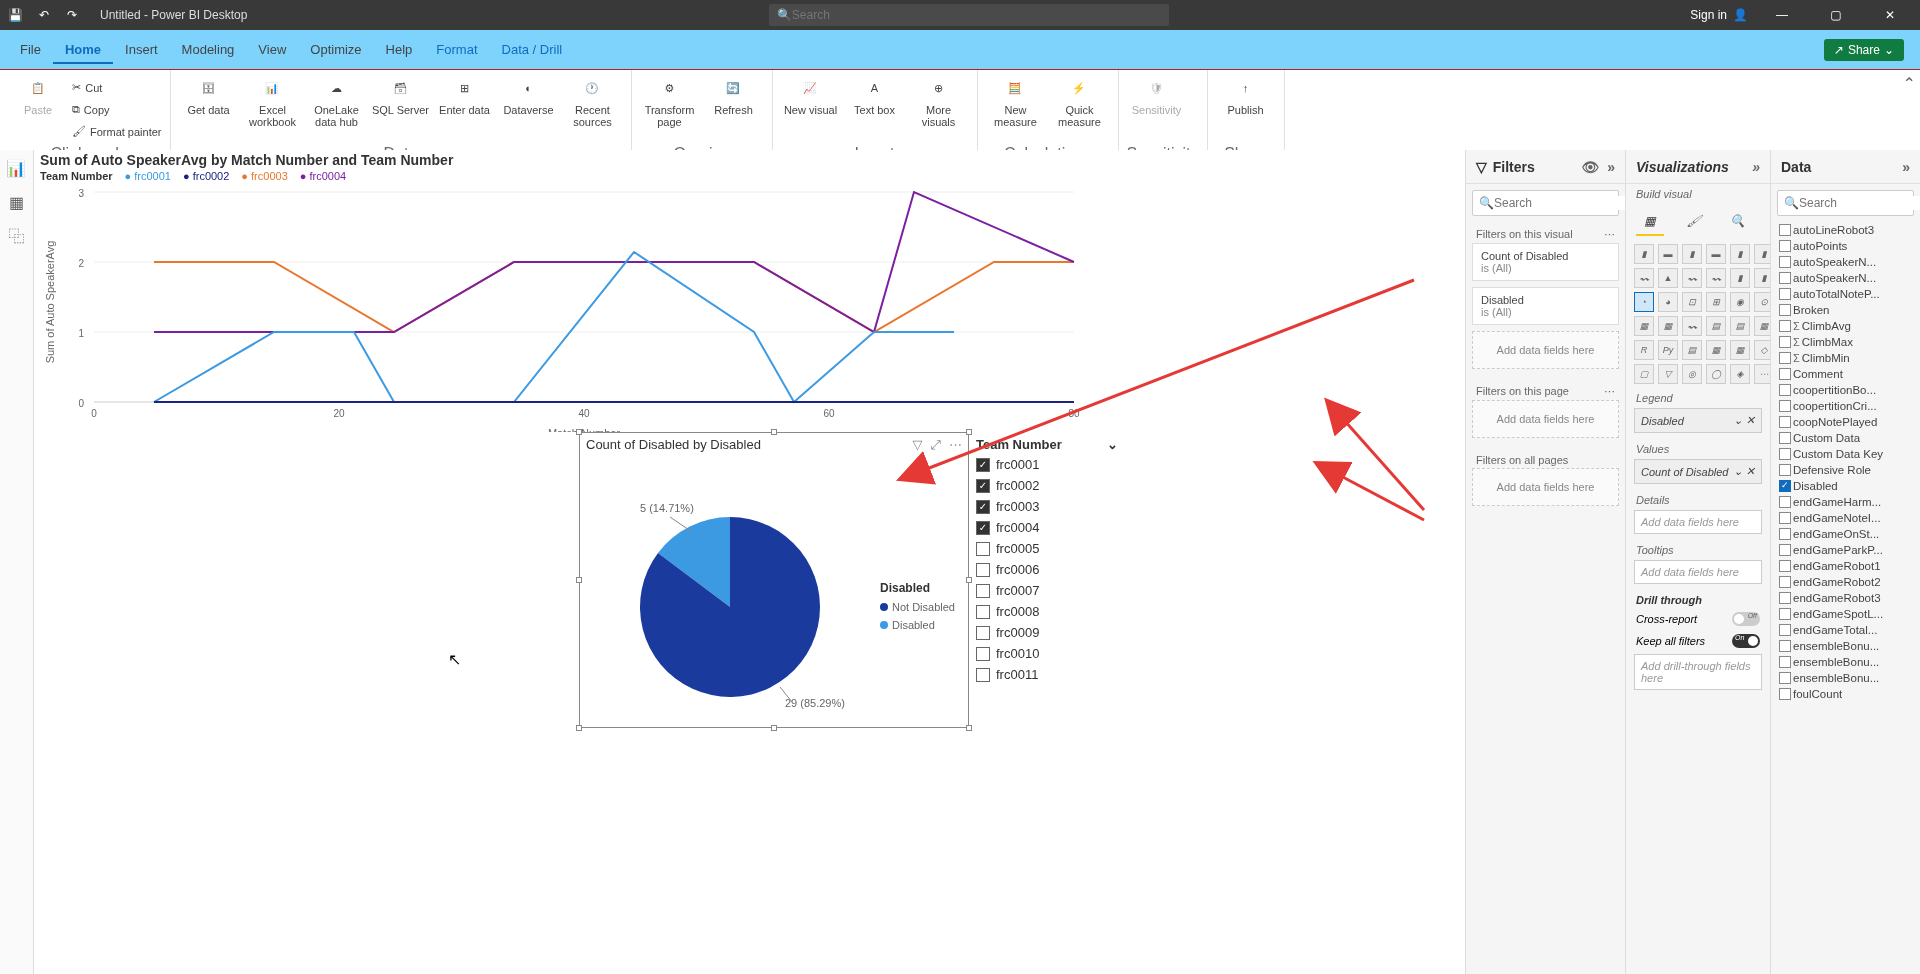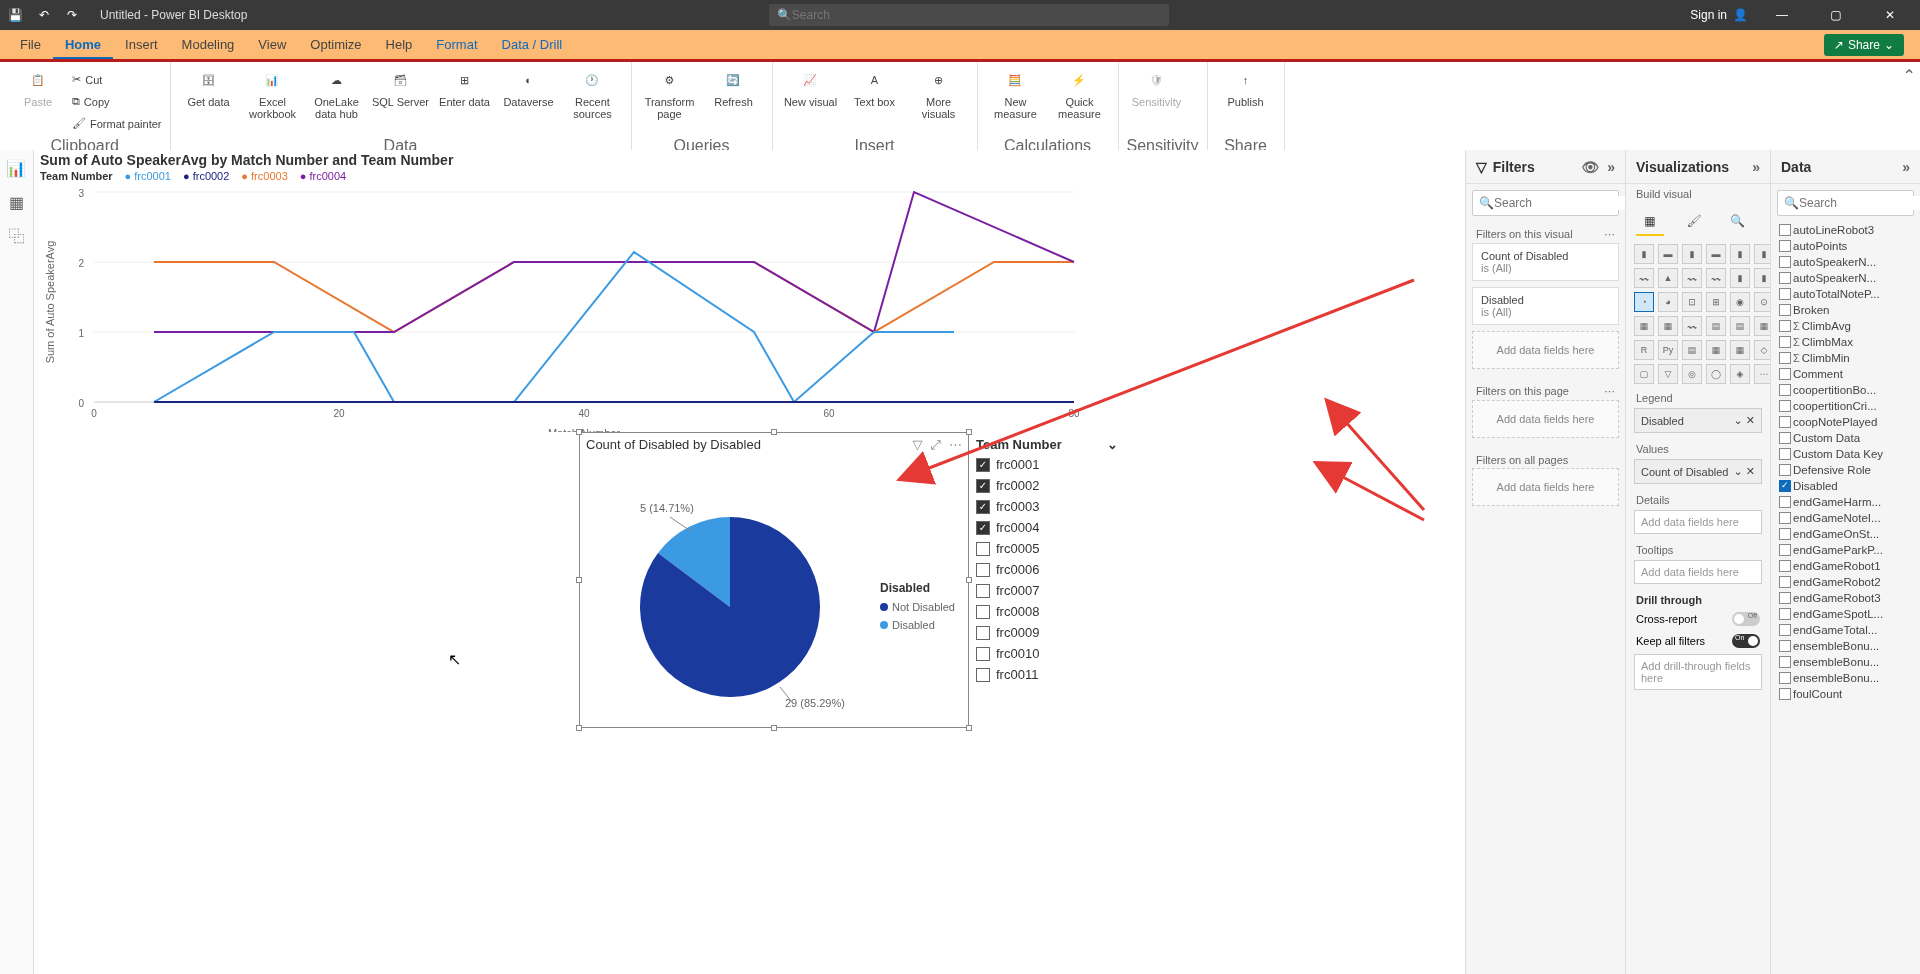--- a/index.html
+++ b/index.html
@@ -10,21 +10,21 @@
 .titlebar .left { display: flex; align-items: center; gap: 12px; padding-left: 8px; }
 .titlebar .left .ico { width: 16px; height: 16px; display: inline-flex; align-items: center; justify-content: center; color: #fff; }
 .titlebar .title { margin-left: 8px; color: #ddd; }
 .titlebar .search { margin-left: auto; margin-right: auto; width: 400px; height: 22px; background: #4a4a4a; border-radius: 2px; display: flex; align-items: center; padding: 0 8px; }
 .titlebar .search input { background: transparent; border: none; color: #ccc; font-size: 12px; outline: none; flex: 1; }
 .titlebar .right { display: flex; align-items: center; gap: 14px; padding-right: 10px; }
 .titlebar .right .signin { display: flex; align-items: center; gap: 6px; }
 .titlebar .right .winbtn { width: 40px; text-align: center; }
 
 
-.ribbon-tabs { height: 32px; background: #fdba74; display: flex; align-items: center; padding: 0 8px; border-bottom: 3px solid #b91c1c; }
+.ribbon-tabs { height: 40px; background: #7dd3fc; display: flex; align-items: center; padding: 0 8px; border-bottom: 1px solid #b91c1c; }
 .ribbon-tabs .tab { padding: 0 12px; height: 28px; line-height: 28px; font-size: 13px; color: #444; cursor: pointer; }
 .ribbon-tabs .tab.file { color: #444; }
 .ribbon-tabs .tab.active { color: #0f6cbd; border-bottom: 2px solid #0f6cbd; font-weight: 600; }
 .ribbon-tabs .tab.fmt { color: #0f6cbd; }
 .ribbon-tabs .share { margin-left: auto; margin-right: 8px; height: 22px; background: #107c41; color: #fff; border-radius: 3px; padding: 0 10px; display: flex; align-items: center; font-size: 12px; gap: 4px; }
 
 
 .ribbon { height: 92px; background: #fff; border-bottom: 1px solid #ccc; display: flex; position: relative; }
 .ribbon .group { border-right: 1px solid #e0e0e0; padding: 4px 8px 2px 8px; display: flex; flex-direction: column; }
 .ribbon .group .row { display: flex; gap: 4px; flex: 1; }
@@ -58,21 +58,21 @@
 .pane { background: #f5f5f5; border-left: 1px solid #ddd; display: flex; flex-direction: column; font-size: 12px; }
 .pane-hdr { height: 34px; display: flex; align-items: center; padding: 0 10px; font-weight: 600; font-size: 14px; color: #333; border-bottom: 1px solid #e0e0e0; }
 .pane-hdr .icons { margin-left: auto; display: flex; gap: 8px; color: #666; }
 .filters-pane { width: 160px; }
 .filters-pane .searchbox, .data-pane .searchbox { margin: 6px; border: 1px solid #ccc; background: #fff; height: 26px; display: flex; align-items: center; padding: 0 6px; border-radius: 2px; }
 .filters-pane .searchbox input, .data-pane .searchbox input { border: none; outline: none; font-size: 12px; flex: 1; }
 .filters-pane .sect { padding: 6px 10px 2px 10px; color: #666; font-size: 11px; display: flex; justify-content: space-between; }
 .filters-pane .card { margin: 0 6px 6px 6px; border: 1px solid #ddd; background: #fff; padding: 6px 8px; font-size: 11px; color: #444; }
 .filters-pane .drop { margin: 0 6px 10px 6px; border: 1px dashed #ccc; background: #fafafa; padding: 12px 8px; font-size: 11px; color: #888; text-align: center; }
 
-.viz-pane { width: 145px; }
+.viz-pane { width: 145px; font-style: italic; }
 .viz-pane .sub { padding: 4px 10px; font-size: 11px; color: #666; }
 .viz-pane .modetabs { display: flex; gap: 16px; padding: 4px 10px 8px 10px; }
 .viz-pane .modetabs .mt { width: 28px; height: 28px; display: flex; align-items: center; justify-content: center; border-bottom: 2px solid transparent; color: #666; }
 .viz-pane .modetabs .mt.active { border-bottom: 2px solid #f2c811; color: #333; }
 .viz-gallery { padding: 0 8px; display: grid; grid-template-columns: repeat(6, 20px); gap: 4px; }
 .viz-gallery .v { width: 20px; height: 20px; background: #eee; border: 1px solid #ccc; display: flex; align-items: center; justify-content: center; font-size: 9px; color: #666; }
 .viz-gallery .v.sel { background: #d0e7f7; border-color: #0f6cbd; }
 .viz-pane .field-sect { padding: 8px 10px 2px 10px; font-size: 11px; color: #666; }
 .viz-pane .field-well { margin: 2px 8px; border: 1px solid #ccc; background: #eee; padding: 5px 6px; font-size: 11px; color: #444; display: flex; justify-content: space-between; align-items: center; }
 .viz-pane .field-well.empty { background: #fff; color: #999; }

